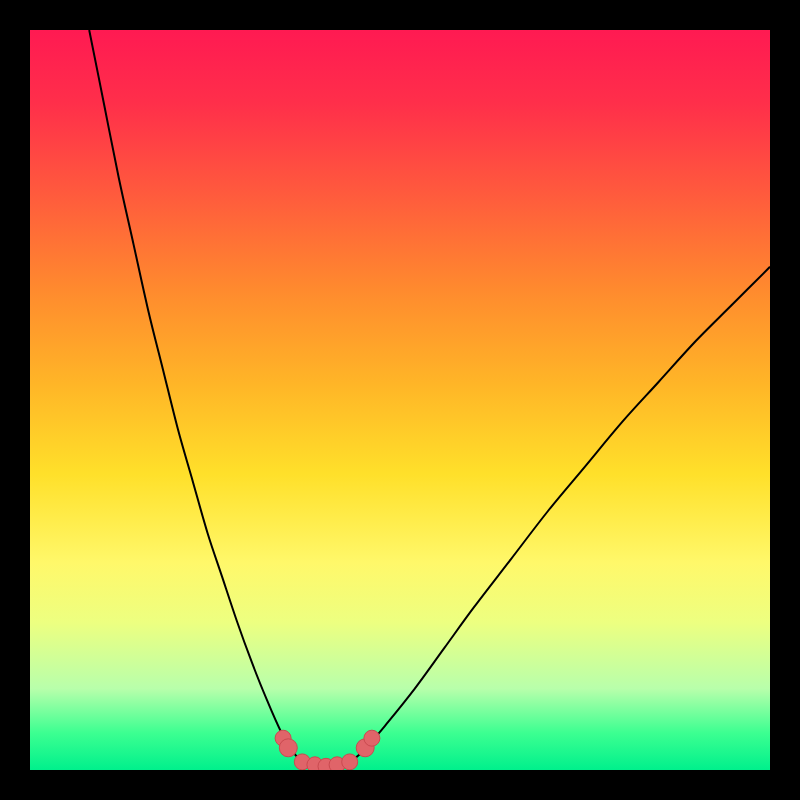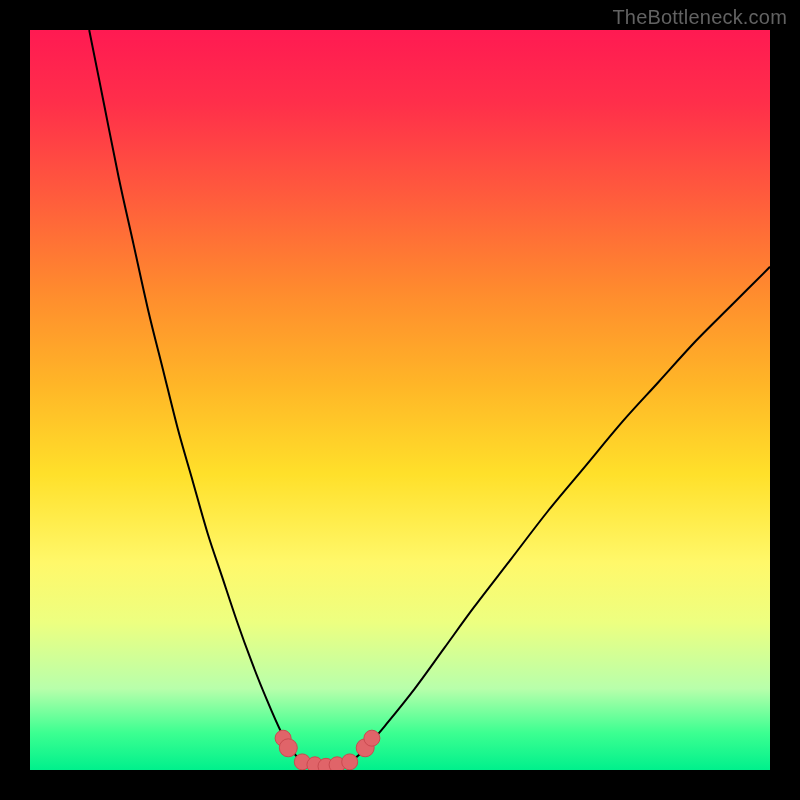--- a/index.html
+++ b/index.html
@@ -68,14 +68,13 @@
           <circle cx="272.3" cy="731.9" r="8" fill="#e06469" stroke="#c94a50" stroke-width="1"></circle>
           <circle cx="284.9" cy="734.8" r="8" fill="#e06469" stroke="#c94a50" stroke-width="1"></circle>
           <circle cx="296.0" cy="736.3" r="8" fill="#e06469" stroke="#c94a50" stroke-width="1"></circle>
           <circle cx="307.1" cy="734.8" r="8" fill="#e06469" stroke="#c94a50" stroke-width="1"></circle>
           <circle cx="319.7" cy="731.9" r="8" fill="#e06469" stroke="#c94a50" stroke-width="1"></circle>
           <circle cx="335.2" cy="717.8" r="9" fill="#e06469" stroke="#c94a50" stroke-width="1"></circle>
           <circle cx="341.9" cy="708.2" r="8" fill="#e06469" stroke="#c94a50" stroke-width="1"></circle>
         </g>
     </svg>
   </div>
-  <div class="watermark">TheBottleneck.com</div>
 </div>
 
 </body></html>

